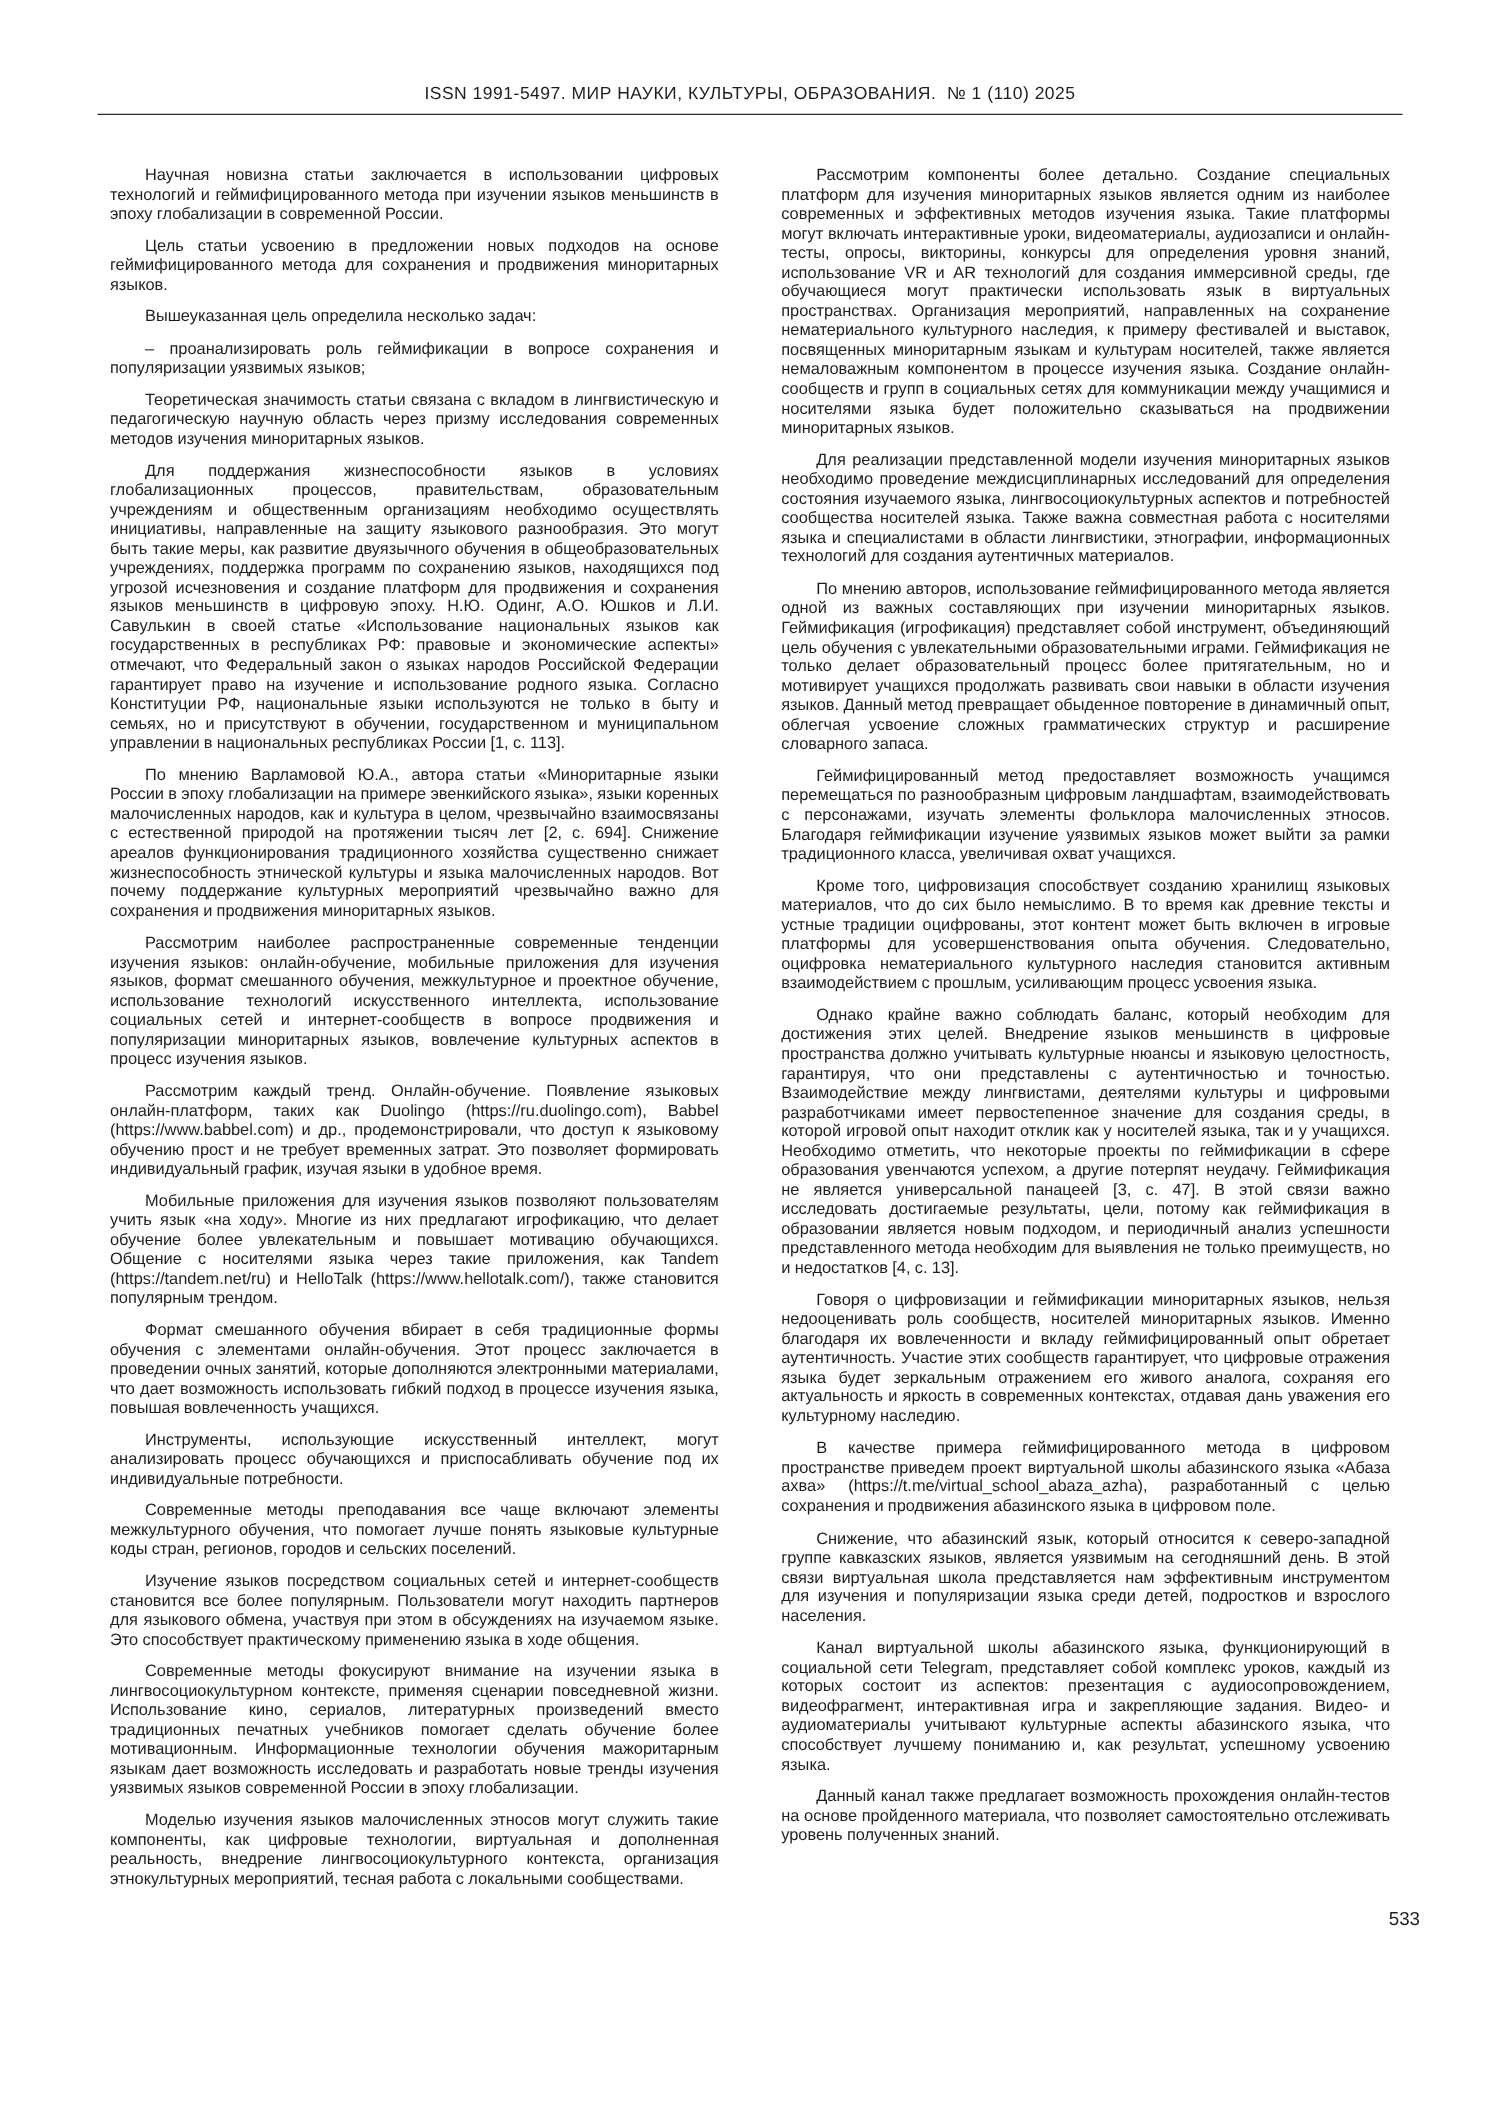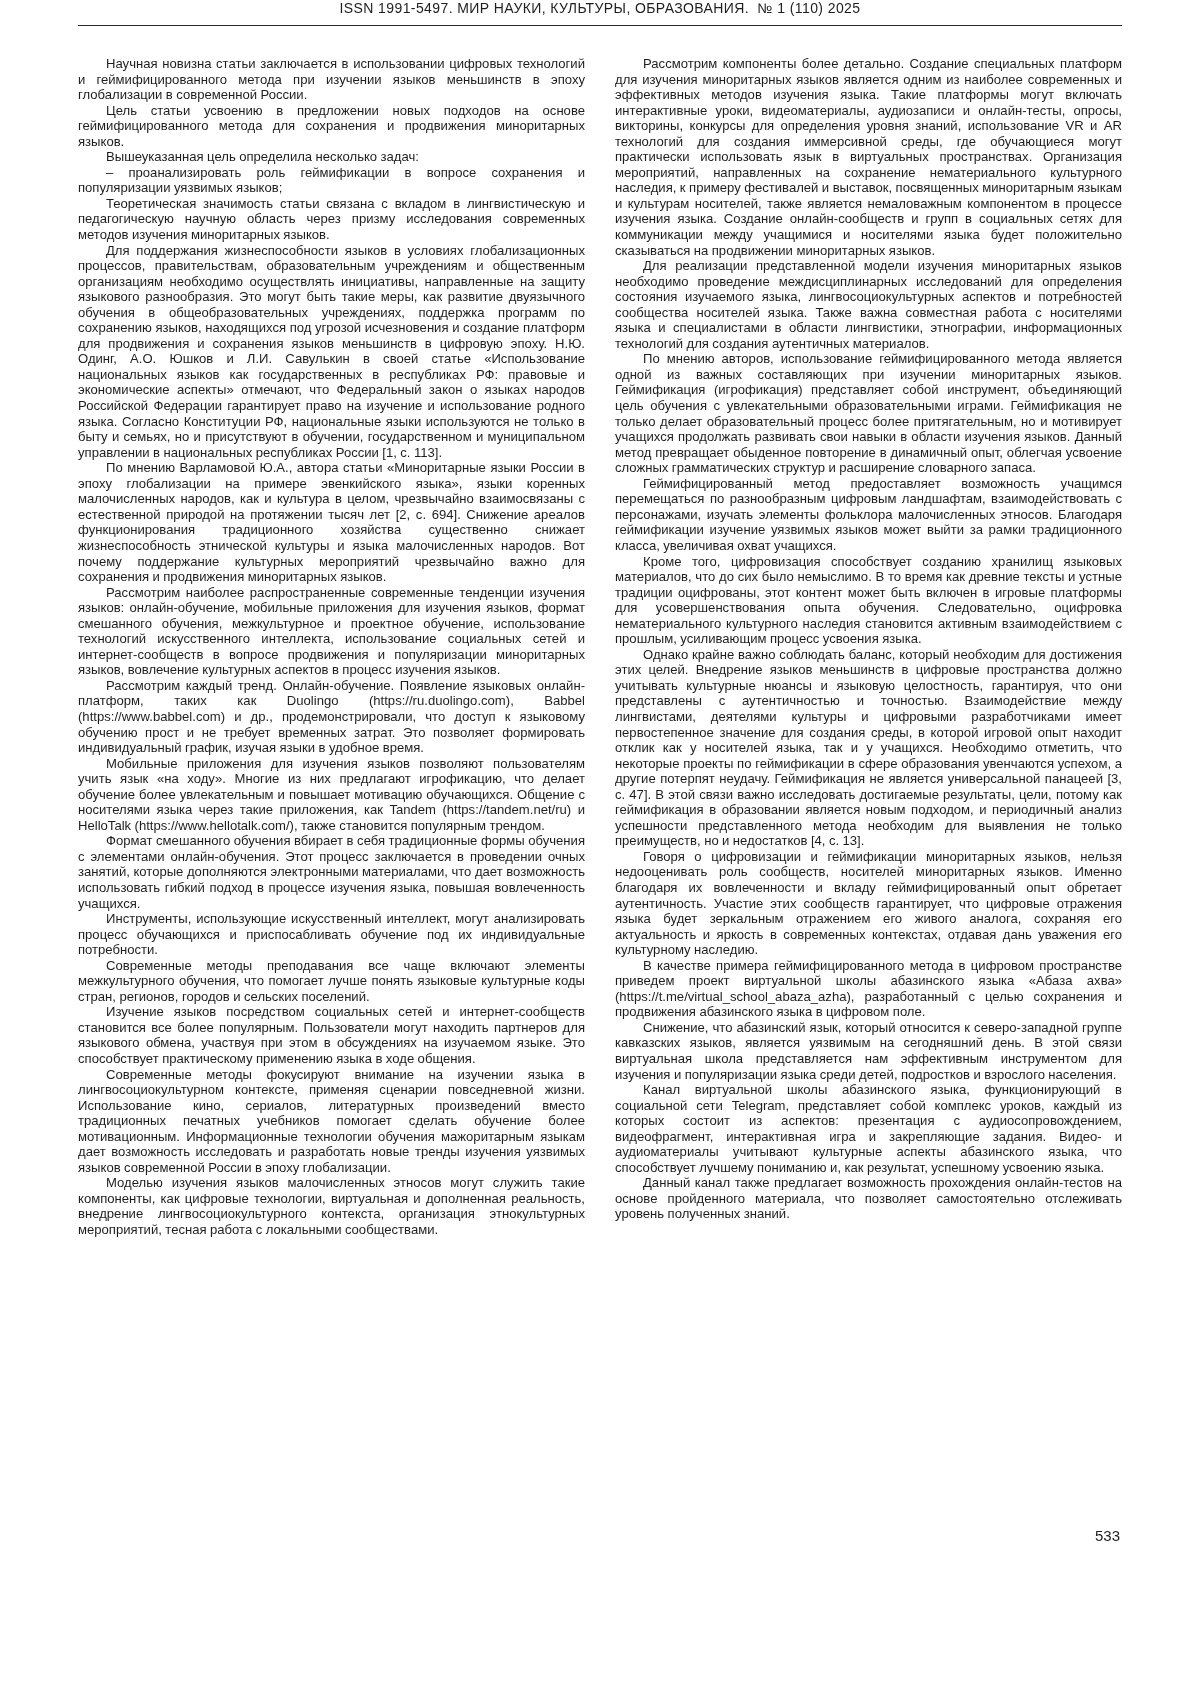--- a/index.html
+++ b/index.html
@@ -10,20 +10,21 @@
   }
   .page {
     position:relative;
     width:1200px;
     height:1697px;
     margin:0 auto;
     background:#ffffff;
     overflow:hidden;
   }
   .header-text {
+    padding-top:66px;
     text-align:center;
     font-size:14px;
     letter-spacing:0.4px;
     color:#1e1e1e;
     white-space:pre;
   }
   .header-rule {
     border-bottom:1.3px solid #2a2a2a;
     margin:9px 78px 0 78px;
   }
@@ -36,27 +37,27 @@
     width:50%;
     text-align:justify;
     font-size:13.1px;
     line-height:15.55px;
     color:#1e1e1e;
     hyphens:auto;
     -webkit-hyphens:auto;
     word-spacing:-0.2px;
   }
   .col p {
-    margin:0;
+    margin:10px;
     text-indent:28px;
   }
   .page-number {
     position:absolute;
     top:1527px;
-    right:80px;
+    right:64px;
     font-size:15px;
     color:#1e1e1e;
   }
 </style>
 </head>
 <body>
 
 <div class="page">
   <div>
     <div class="header-text">ISSN 1991-5497. МИР НАУКИ, КУЛЬТУРЫ, ОБРАЗОВАНИЯ.  № 1 (110) 2025</div>

